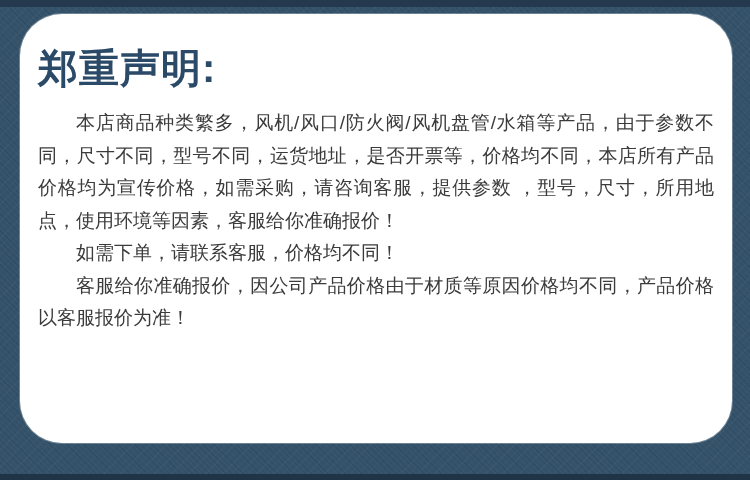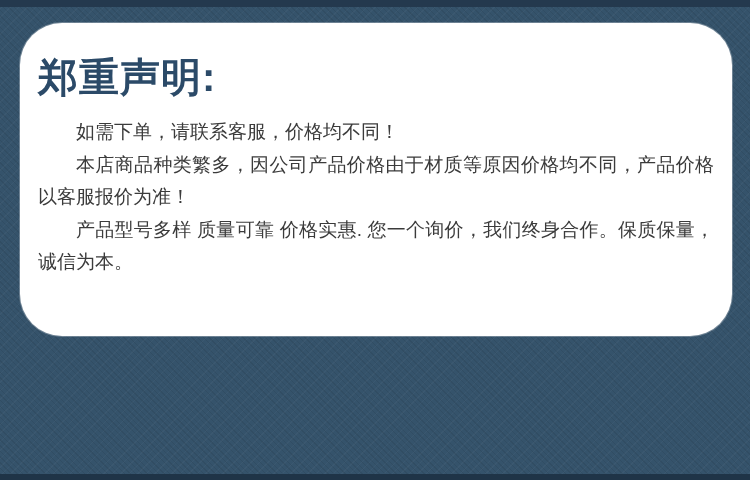--- a/index.html
+++ b/index.html
@@ -26,23 +26,23 @@
     left: 0;
     right: 0;
     height: 7px;
     background: #24394e;
   }
   .edge-strip.top { top: 0; }
   .edge-strip.bottom { bottom: 0; height: 6px; background: #1f3447; }
   .card {
     position: absolute;
     left: 20px;
-    top: 23px;
+    top: 14px;
     width: 712px;
-    height: 313px;
+    height: 429px;
     background: #ffffff;
     border-radius: 42px;
     box-shadow: 0 0 0 1px rgba(255,255,255,0.28);
     box-sizing: border-box;
     padding: 30px 18px 0 18px;
   }
   .title {
     margin: 0 0 15px 0;
     font-size: 40px;
     line-height: 48px;
@@ -62,17 +62,17 @@
 </head>
 <body>
 
 <div class="bg"></div>
 <div class="edge-strip top"></div>
 <div class="edge-strip bottom"></div>
 
 <div class="card">
   <h1 class="title">郑重声明:</h1>
   <div class="body-text">
+    <p>本店商品种类繁多，风机/风口/防火阀/风机盘管/水箱等产品，由于参数不同，尺寸不同，型号不同，运货地址，是否开票等，价格均不同，本店所有产品价格均为宣传价格，如需采购，请咨询客服，提供参数 ，型号，尺寸，所用地点，使用环境等因素，客服给你准确报价！</p>
     <p>如需下单，请联系客服，价格均不同！</p>
-    <p>本店商品种类繁多，因公司产品价格由于材质等原因价格均不同，产品价格以客服报价为准！</p>
-    <p>产品型号多样 质量可靠 价格实惠. 您一个询价，我们终身合作。保质保量，诚信为本。</p>
+    <p>客服给你准确报价，因公司产品价格由于材质等原因价格均不同，产品价格以客服报价为准！</p>
   </div>
 </div>
 
 </body></html>

